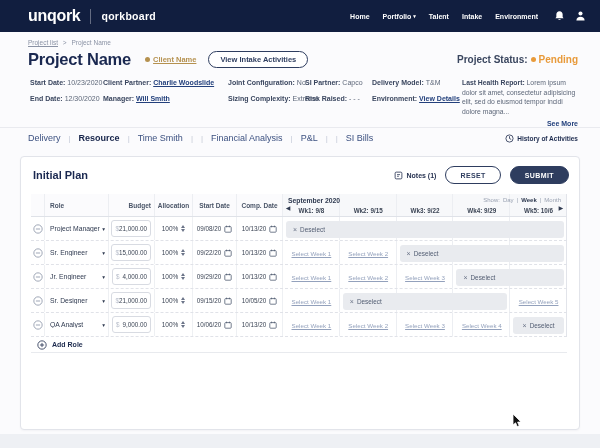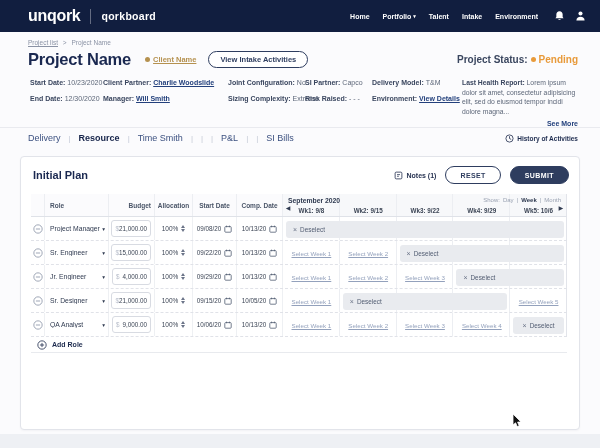--- a/index.html
+++ b/index.html
@@ -199,20 +199,21 @@
 
   <div class="tabs-row">
     <div class="tabs">
         <span class="tab">Delivery</span>
         <span class="tab-sep">|</span>
         <span class="tab active">Resource</span>
         <span class="tab-sep">|</span>
         <span class="tab">Time Smith</span>
         <span class="tab-sep">|</span>
         <span class="tab-sep">|</span>
+        <span class="tab">Financial Analysis</span>
         <span class="tab-sep">|</span>
         <span class="tab">P&amp;L</span>
         <span class="tab-sep">|</span>
         <span class="tab-sep">|</span>
         <span class="tab">SI Bills</span>
       </div>
     <div class="history">
       <svg width="9" height="9" viewBox="0 0 12 12">
           <circle cx="6" cy="6" r="4.8" fill="none" stroke="#273352" stroke-width="1.1"></circle>
           <path d="M6 3.4V6l1.8 1" fill="none" stroke="#273352" stroke-width="1.1" stroke-linecap="round"></path>

